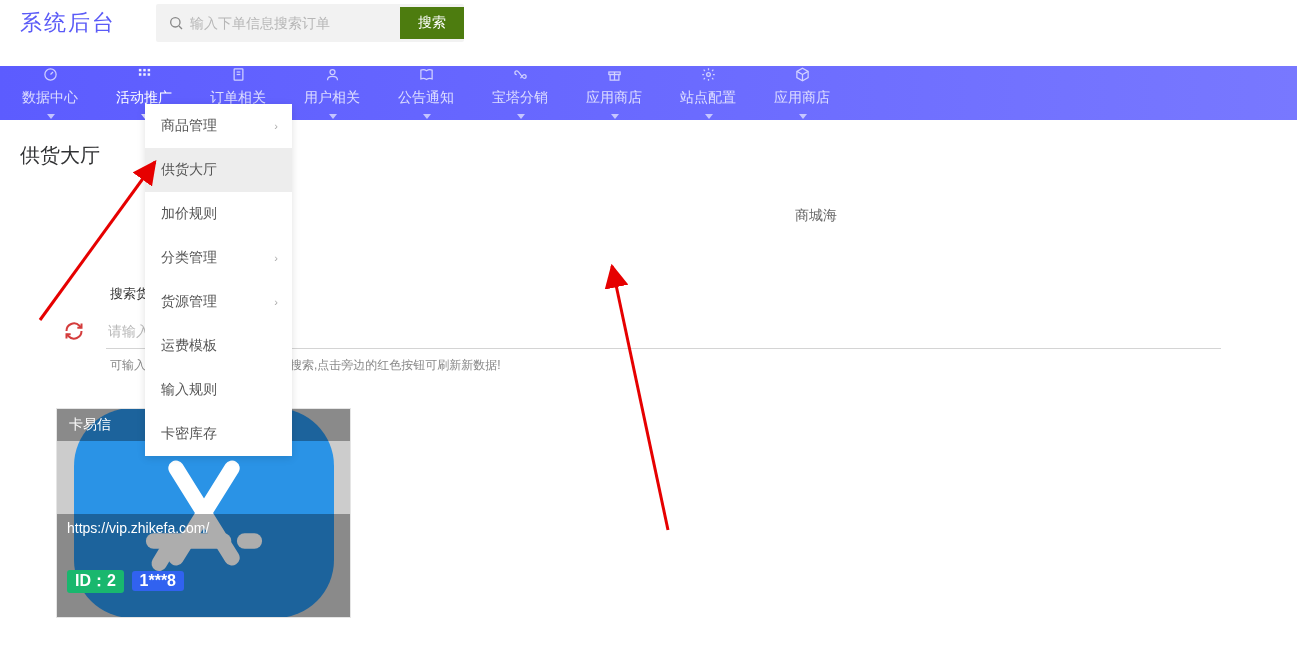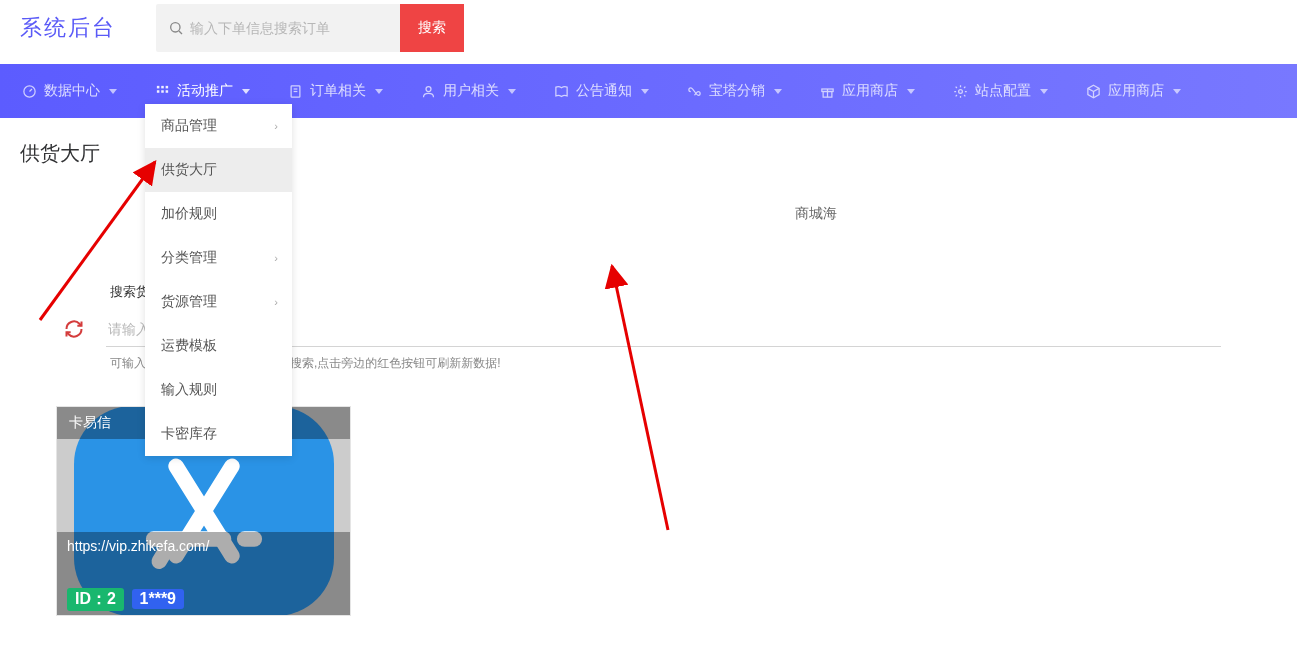--- a/index.html
+++ b/index.html
@@ -11,21 +11,21 @@
       width: 1297px;
       height: 655px;
       overflow: hidden;
       position: relative;
     }
 
     
     .header {
       display: flex;
       align-items: center;
-      padding: 4px 20px 12px 20px;
+      padding: 4px 20px 24px 20px;
       gap: 40px;
     }
     .logo {
       color: #5a5af7;
       font-size: 22px;
       font-weight: 400;
       letter-spacing: 2px;
     }
     .search-wrap {
       display: flex;
@@ -43,24 +43,24 @@
       border: 0;
       background: transparent;
       height: 38px;
       width: 210px;
       font-size: 14px;
       color: #333;
       outline: none;
     }
     .search-input::placeholder { color: #b7b7b7; }
     .search-btn {
-      background: #ef4444;
+      background: #4d7c0f;
       color: #fff;
       border: 0;
-      height: 48px;
+      height: 32px;
       padding: 0 18px;
       font-size: 14px;
       cursor: pointer;
     }
 
     
     .nav {
       background: linear-gradient(90deg, #5c5cff 0%, #6a6aff 50%, #7878ff 100%);
       height: 54px;
       display: flex;
@@ -70,20 +70,21 @@
       color: #e7e7ff;
       font-size: 14px;
     }
     .nav-item {
       display: flex;
       align-items: center;
       gap: 7px;
       cursor: pointer;
       opacity: .92;
       white-space: nowrap;
+      flex-direction: column;
     }
     .nav-item.active { color: #fff; opacity: 1; font-weight: 500; }
     .nav-item .ico { width: 15px; height: 15px; opacity: .9; }
     .chev {
       width: 0; height: 0; display: inline-block;
       border-left: 4px solid transparent;
       border-right: 4px solid transparent;
       border-top: 5px solid currentColor;
       opacity: .8; margin-left: 2px;
     }
@@ -225,21 +226,21 @@
       display: flex;
       align-items: center;
       padding: 0 12px;
       font-size: 14px;
     }
     .card .bottom {
       position: absolute;
       left: 0; right: 0; bottom: 0;
       background: rgba(0,0,0,.32);
       color: #fff;
-      padding: 6px 10px 4px 10px;
+      padding: 6px 10px 24px 10px;
       font-size: 13px;
     }
     .card .url { font-size: 14px; margin-bottom: 6px; }
     .badge {
       display: inline-block;
       padding: 1px 8px;
       border-radius: 3px;
       font-size: 16px;
       font-weight: 600;
       margin-right: 4px;
@@ -422,21 +423,21 @@
             </g>
           </svg>
         </div>
       </div>
       <div class="title-bar">
         <span>卡易信</span>
       </div>
       <div class="bottom">
         <div class="url">https://vip.zhikefa.com/</div>
         <span class="badge green">ID：2</span>
-        <span class="badge blue">1***9</span>
+        <span class="badge blue">1***8</span>
       </div>
     </div>
 
   </div>
 </div>
 
 <svg class="arrow-svg" style="left:0; top:0;" width="1297" height="655">
   <defs>
     <marker id="ah" viewBox="0 0 10 10" refX="9" refY="5" markerWidth="8" markerHeight="8" orient="auto">
       <path d="M0 0 L10 5 L0 10 z" fill="#e60000"></path>

